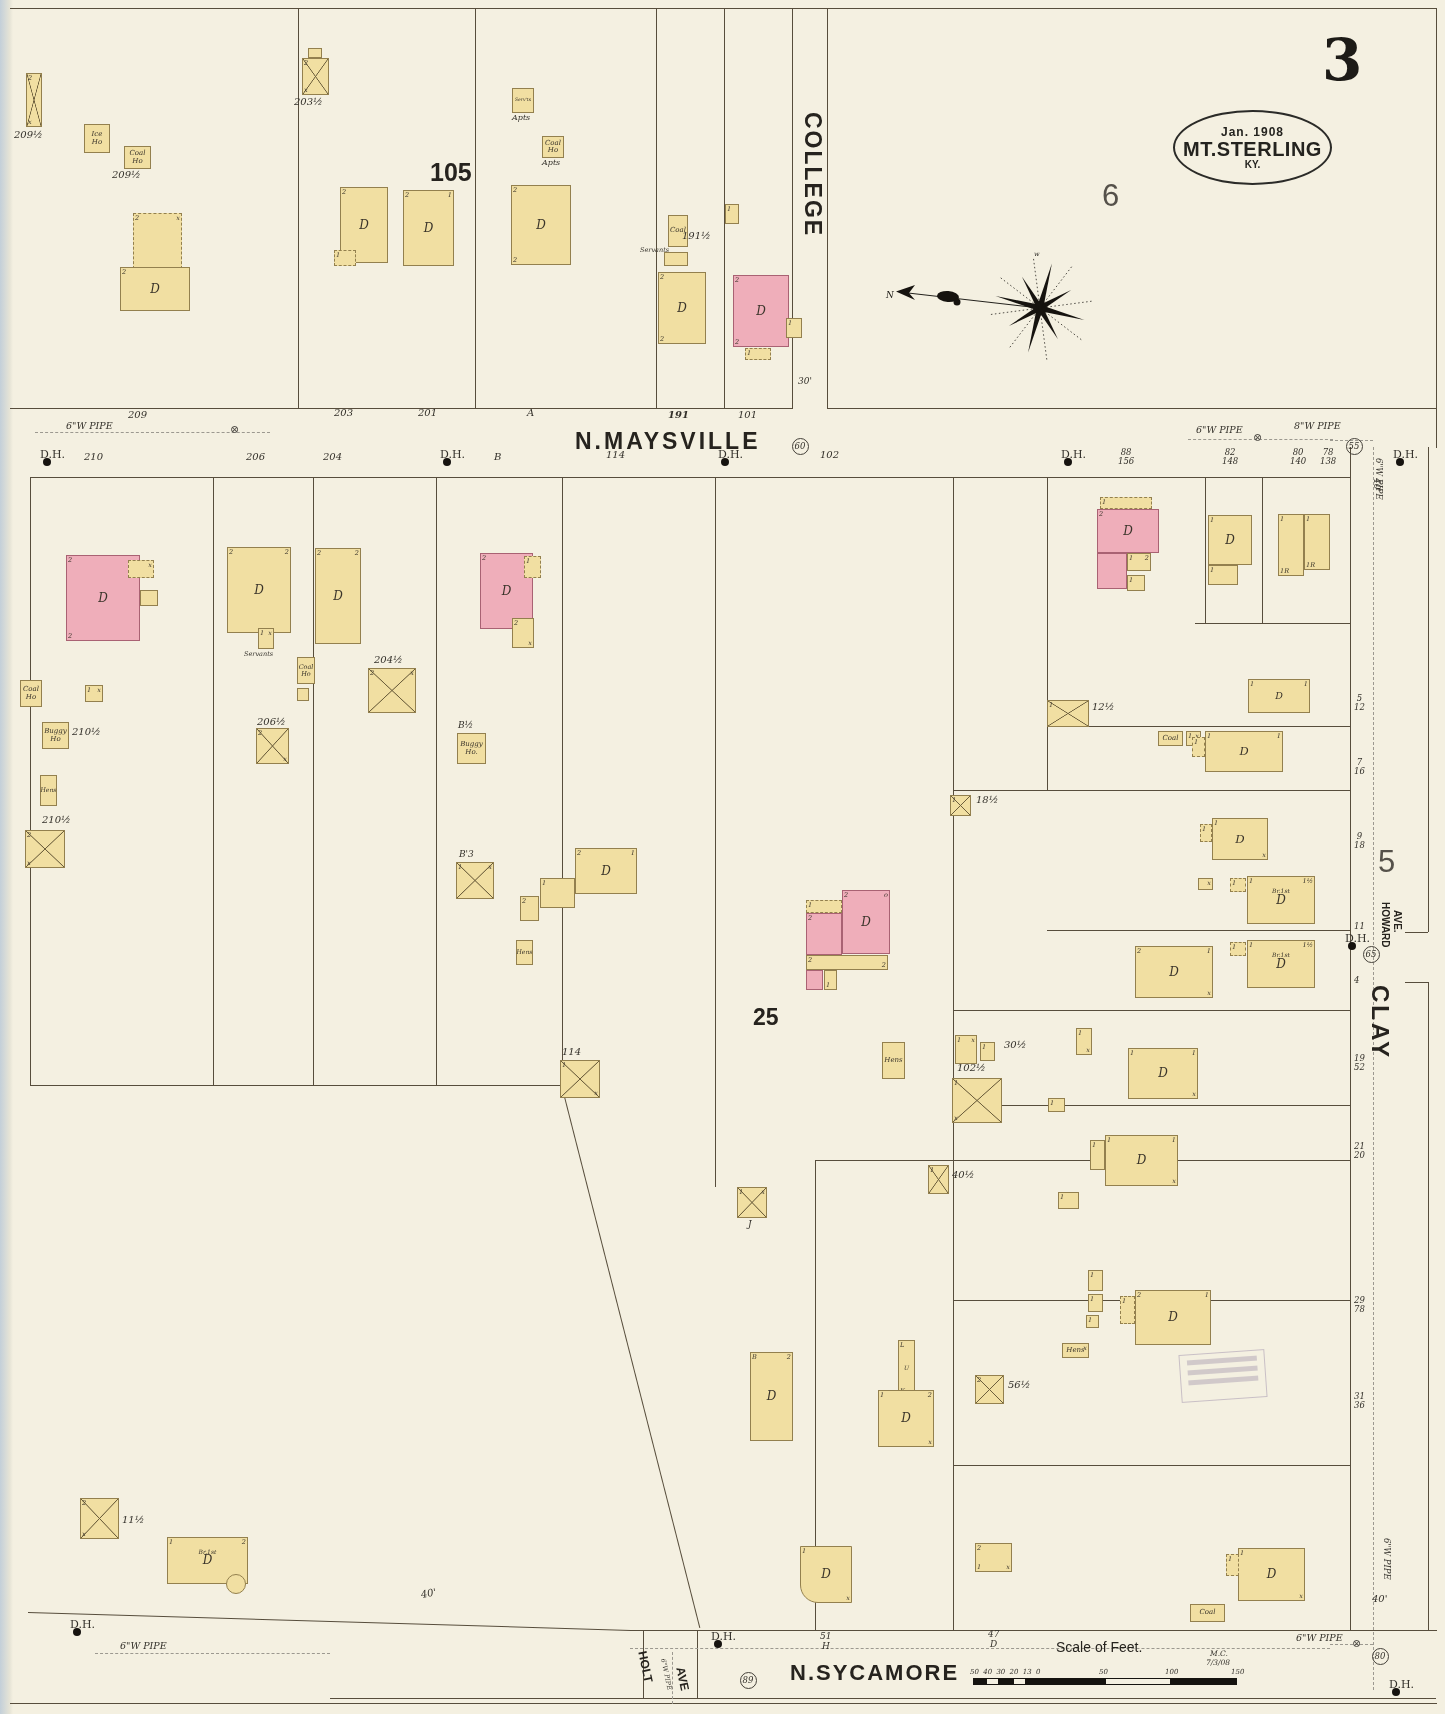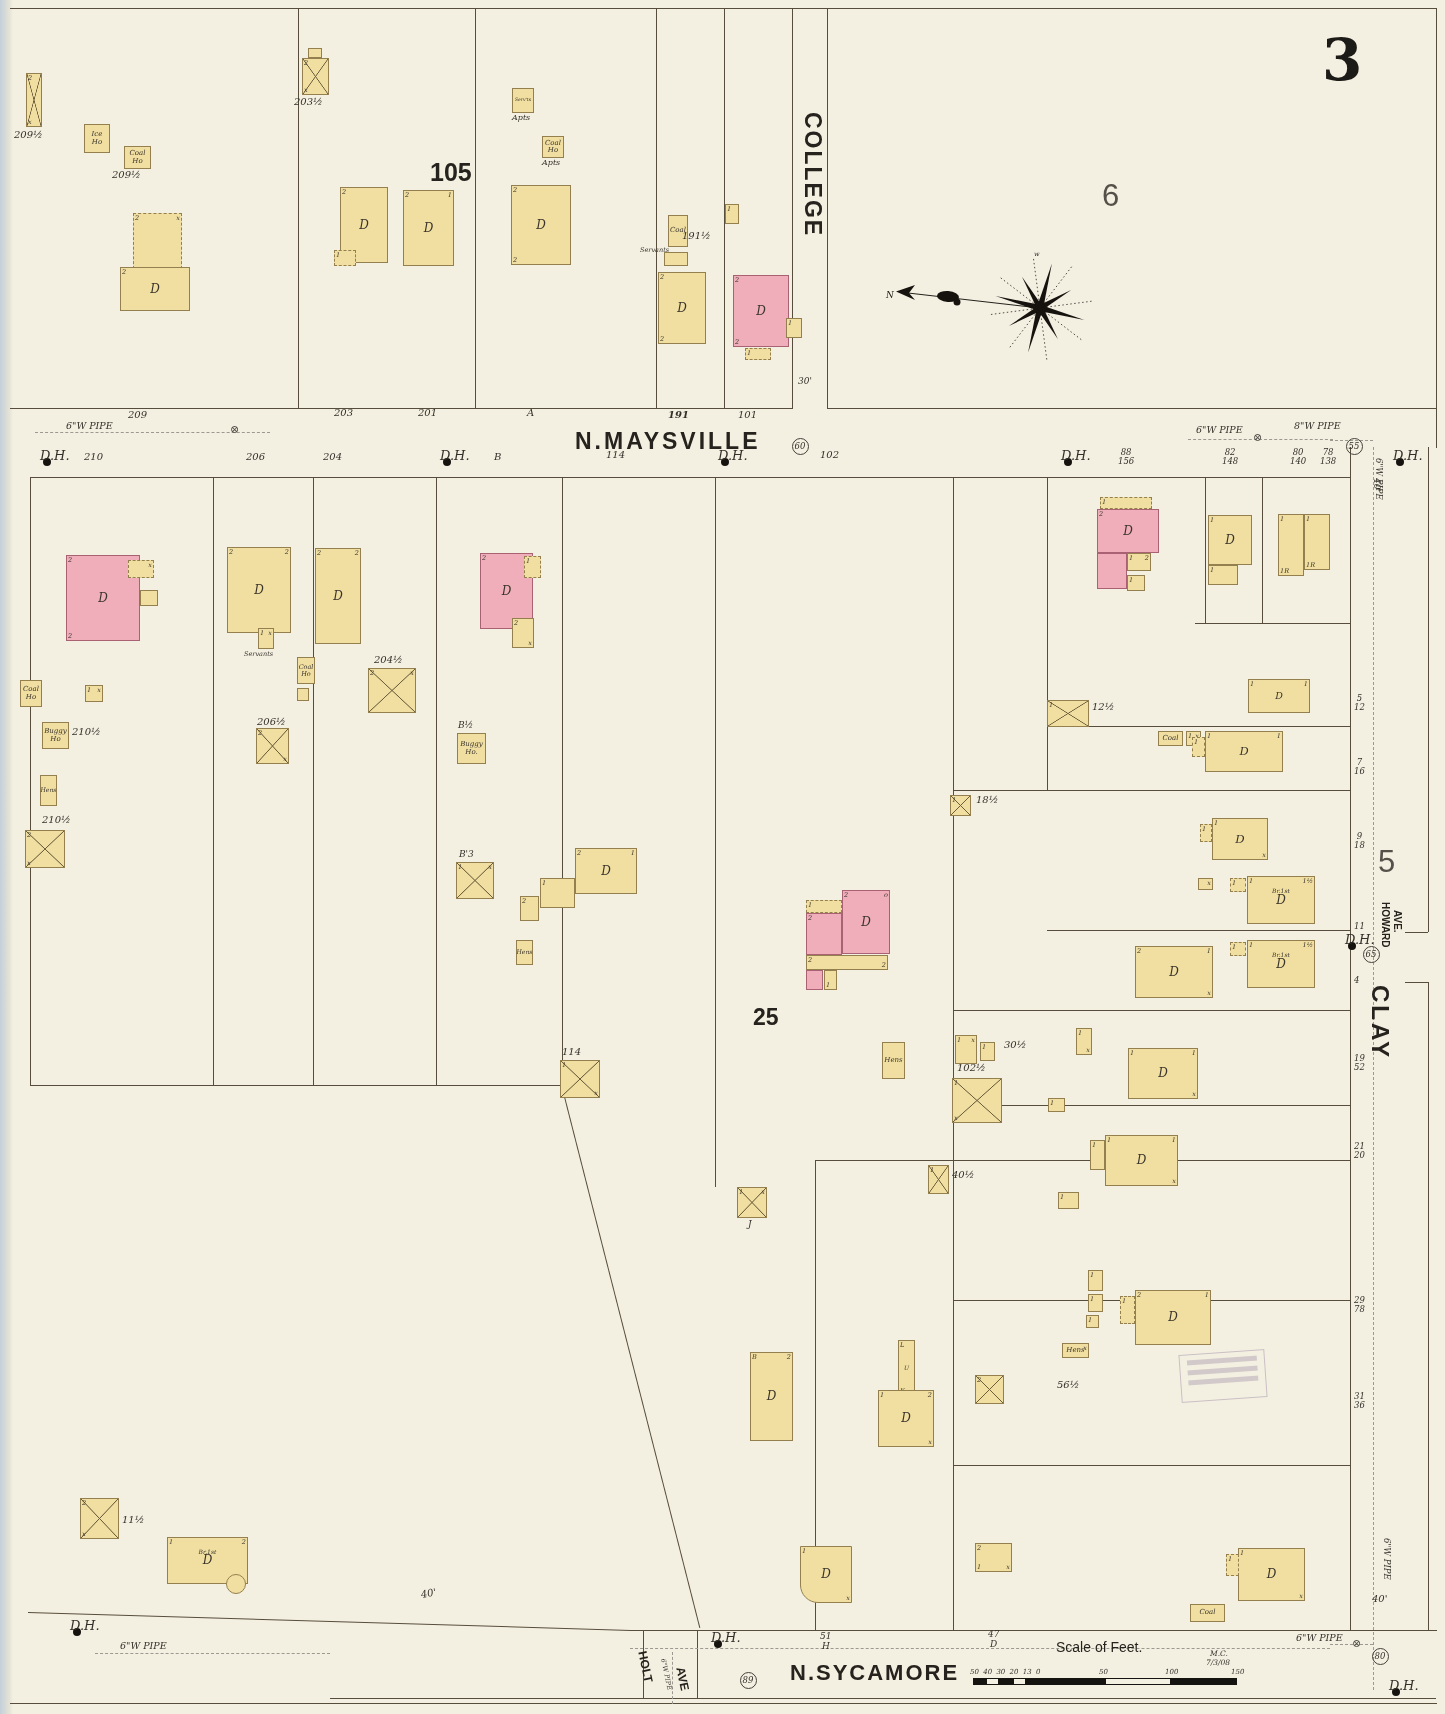--- a/index.html
+++ b/index.html
@@ -18,21 +18,21 @@
       font-style:italic;color:#3a342a;line-height:1.02;padding:1px;}
   .l2{position:absolute;left:0;right:0;top:22%;text-align:center;font-size:6px;font-style:italic;color:#3a342a;}
   .mk{position:absolute;font-size:6.5px;font-style:italic;color:#3a342a;line-height:1;}
   .txt{position:absolute;white-space:pre;color:#33302a;transform-origin:0 0;line-height:1;}
   .it{font-style:italic;}
   .sans{font-family:"Liberation Sans","DejaVu Sans",sans-serif;}
   .street{color:#26231e;}
   .circ{position:absolute;width:17px;height:17px;border:1px solid #45413a;border-radius:50%;
         display:flex;align-items:center;justify-content:center;font-size:8.5px;font-style:italic;color:#33302a;box-sizing:border-box;}
   .dh-dot{position:absolute;width:8px;height:8px;border-radius:50%;background:#16130f;}
-  .dh-lb{position:absolute;font-size:13px;font-style:italic;color:#33302a;text-align:center;}
+  .dh-lb{position:absolute;font-size:11px;color:#33302a;text-align:center;}
   .valve{position:absolute;font-size:11px;color:#55524c;line-height:1;}
   .stamp{position:absolute;left:1173px;top:110px;width:159px;height:75px;border:2.5px solid #2b2b28;border-radius:50%;
          display:flex;flex-direction:column;justify-content:center;align-items:center;box-sizing:border-box;
          font-family:"Liberation Sans",sans-serif;color:#24231f;}
   .stamp-date{font-size:12px;font-weight:bold;letter-spacing:1px;}
   .stamp-city{font-size:20px;font-weight:bold;letter-spacing:.5px;line-height:1;}
   .stamp-state{font-size:10px;font-weight:bold;}
   .sheet-no{position:absolute;left:1322px;top:26px;font-family:"DejaVu Serif",serif;font-weight:bold;font-size:58px;color:#1d1b17;}
   .libstamp{position:absolute;left:1180px;top:1352px;width:84px;height:46px;border:1px solid rgba(120,100,145,.35);
             transform:rotate(-4deg);filter:blur(.7px);}
@@ -43,20 +43,25 @@
   svg text{font-family:"DejaVu Serif",serif;}
 </style>
 </head>
 <body>
 
 <div id="canvas">
   <div class="page-edge"></div>
 
   <div class="sheet-no">3</div>
 
+  <div class="stamp">
+    <div class="stamp-date">Jan. 1908</div>
+    <div class="stamp-city">MT.STERLING</div>
+    <div class="stamp-state">KY.</div>
+  </div>
 
   <svg style="position:absolute;left:868px;top:232px" width="240" height="150" viewBox="0 0 240 150">
     <line x1="40" y1="61" x2="167" y2="75.5" stroke="#23211c" stroke-width="1"></line>
     <polygon points="28,59.5 47,53 41,61 47,68" fill="#16130f"></polygon>
     <ellipse cx="80" cy="64.5" rx="11" ry="5.5" transform="rotate(4 80 64.5)" fill="#16130f"></ellipse>
     <circle cx="89" cy="70" r="3.5" fill="#16130f"></circle>
     <text x="18" y="66" font-size="9" font-style="italic" fill="#23211c">N</text>
     <text x="166" y="24" font-size="6.5" font-style="italic" fill="#23211c">w</text>
     <g transform="translate(172,76)" fill="#16130f" stroke="none">
       <polygon points="0,-46 3.2,0 0,8 -3.2,0" transform="rotate(15)"></polygon>
@@ -577,21 +582,21 @@
     <div class="txt it" style="left: 374px; top: 655px; font-size: 10px;">204½</div>
     <div class="txt it" style="left: 458px; top: 721px; font-size: 9px;">B½</div>
     <div class="txt it" style="left: 459px; top: 850px; font-size: 9px;">B'3</div>
     <div class="txt it" style="left: 562px; top: 1047px; font-size: 10px;">114</div>
     <div class="txt it" style="left: 957px; top: 1063px; font-size: 10px;">102½</div>
     <div class="txt it" style="left: 748px; top: 1220px; font-size: 9px;">J</div>
     <div class="txt it" style="left: 952px; top: 1170px; font-size: 10px;">40½</div>
     <div class="txt it" style="left: 1092px; top: 702px; font-size: 10px;">12½</div>
     <div class="txt it" style="left: 976px; top: 795px; font-size: 10px;">18½</div>
     <div class="txt it" style="left: 1004px; top: 1040px; font-size: 10px;">30½</div>
-    <div class="txt it" style="left: 1057px; top: 1380px; font-size: 10px;">56½</div>
+    <div class="txt it" style="left: 1008px; top: 1380px; font-size: 10px;">56½</div>
     <div class="txt it" style="left: 122px; top: 1515px; font-size: 10px;">11½</div>
     <div class="txt it" style="left: 1118px; top: 448px; font-size: 8.5px; line-height: 9px; text-align: center;">88
 156</div>
     <div class="txt it" style="left: 1222px; top: 448px; font-size: 8.5px; line-height: 9px; text-align: center;">82
 148</div>
     <div class="txt it" style="left: 1290px; top: 448px; font-size: 8.5px; line-height: 9px; text-align: center;">80
 140</div>
     <div class="txt it" style="left: 1320px; top: 448px; font-size: 8.5px; line-height: 9px; text-align: center;">78
 138</div>
     <div class="txt it" style="left: 1354px; top: 694px; font-size: 8.5px; line-height: 9px; text-align: center;">5

